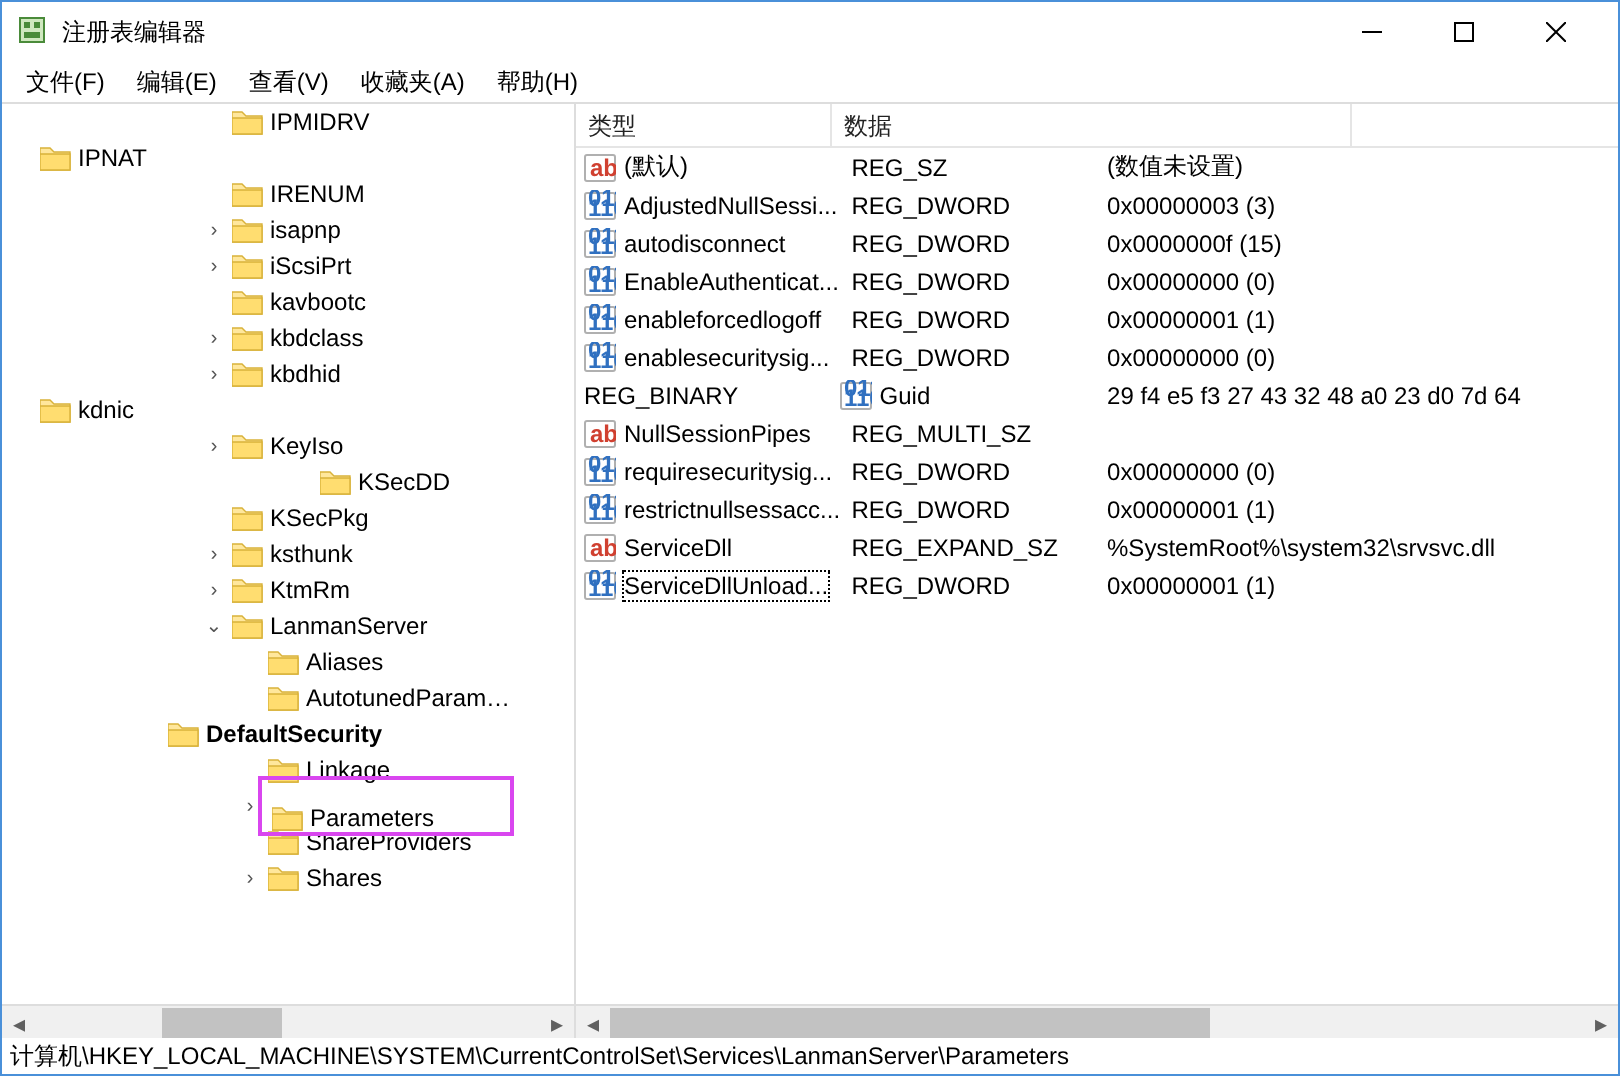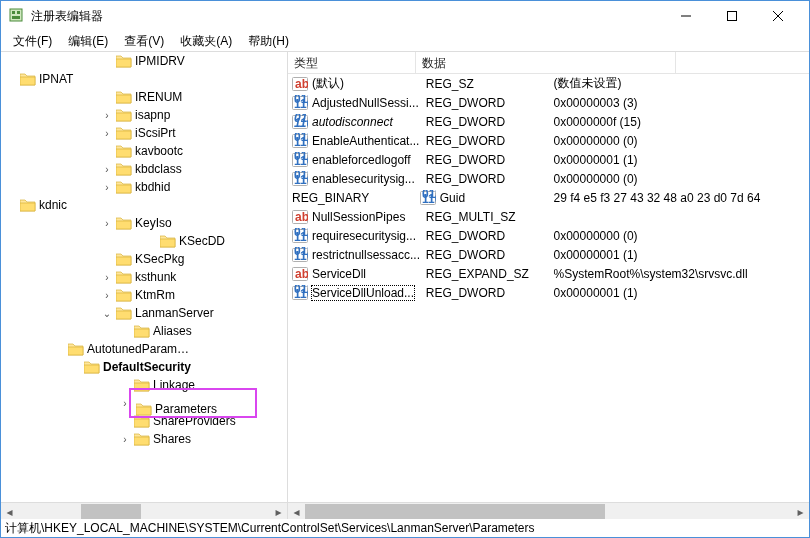--- a/index.html
+++ b/index.html
@@ -246,21 +246,21 @@
         </div>
         <div class="tree-node" style="padding-left: 118px;">
           <span class="expander none"></span>
           <span class="folder-icon">
             <svg width="16" height="14">
               <use href="#folder-ic"></use>
             </svg>
           </span>
           <span class="label">Aliases</span>
         </div>
-        <div class="tree-node" style="padding-left: 52px;">
+        <div class="tree-node" style="padding-left: 118px;">
           <span class="expander none"></span>
           <span class="folder-icon">
             <svg width="16" height="14">
               <use href="#folder-ic"></use>
             </svg>
           </span>
           <span class="label">AutotunedParam…</span>
         </div>
         <div class="tree-node" style="padding-left: 68px; font-weight: bold;">
           <span class="expander none"></span>
@@ -340,21 +340,21 @@
               <svg width="16" height="16">
                 <use href="#bin-ic"></use>
               </svg>
             </span>
             <span class="cell-text">AdjustedNullSessi...</span>
           </div>
           <div class="list-cell" style="width: 128px;">REG_DWORD</div>
           <div class="list-cell" style="width: 260px;">0x00000003 (3)</div>
         </div>
         <div class="list-row">
-          <div class="list-cell cell" style="width: 134px; font-style: italic;">
+          <div class="list-cell cell" style="width: 134px;">
             <span class="val-icon">
               <svg width="16" height="16">
                 <use href="#bin-ic"></use>
               </svg>
             </span>
             <span class="cell-text">autodisconnect</span>
           </div>
           <div class="list-cell" style="width: 128px;">REG_DWORD</div>
           <div class="list-cell" style="width: 260px;">0x0000000f (15)</div>
         </div>

